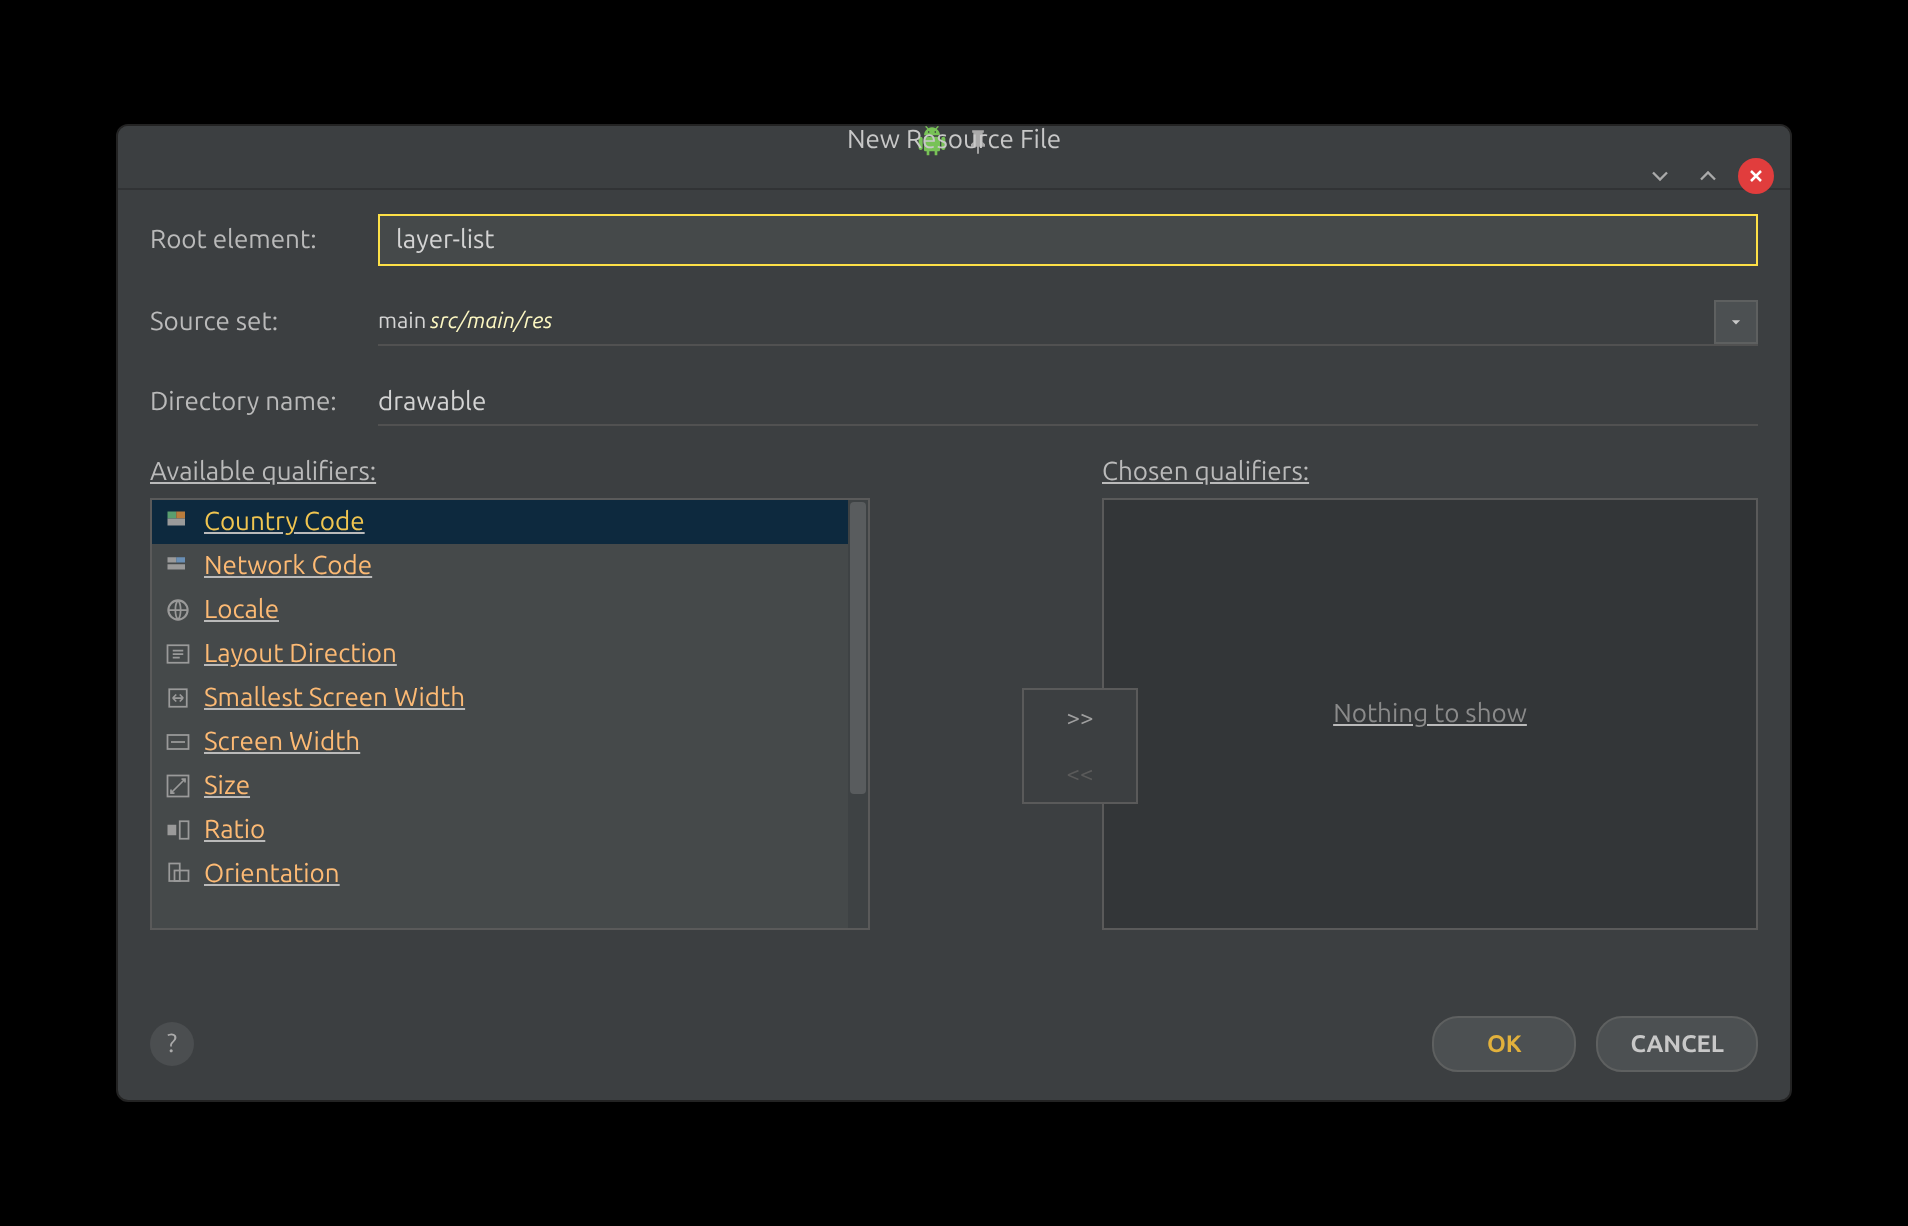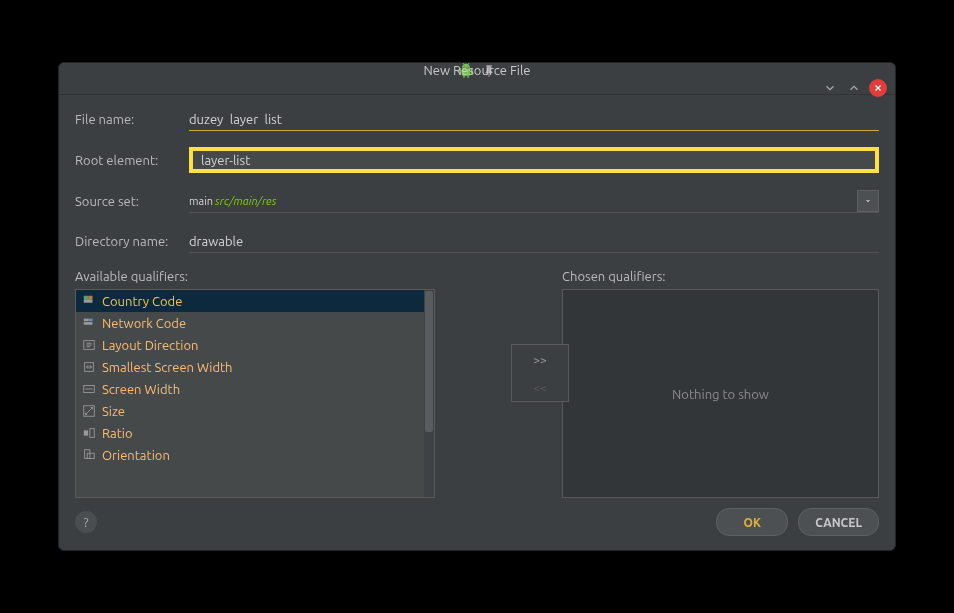--- a/index.html
+++ b/index.html
@@ -89,21 +89,21 @@
       margin-bottom: 16px;
     }
     .form-label {
       width: 114px;
       color: #bababa;
       font-size: 13px;
     }
     .form-input {
       flex: 1;
       background: #45494a;
-      border: 4px solid #fde047;
+      border: 1px solid #fde047;
       color: #d4d4d4;
       padding: 4px 8px;
       font-size: 13px;
       font-family: inherit;
       outline: none;
       height: 26px;
     }
     .form-input.underlined {
       background: transparent;
       border: none;
@@ -123,21 +123,21 @@
       border: none;
       border-bottom: 1px solid #515151;
       color: #d4d4d4;
       padding: 4px 0;
       font-size: 11px;
       height: 24px;
       display: flex;
       align-items: center;
     }
     .dropdown-value .hint {
-      color: #84cc16;
+      color: #fef9c3;
       margin-left: 2px;
       font-style: italic;
     }
     .dropdown-arrow {
       position: absolute;
       right: 0;
       width: 22px;
       height: 22px;
       background: #4c5052;
       border: 1px solid #5e6060;
@@ -148,23 +148,24 @@
     }
     .directory-row .form-input {
       background: transparent;
       border: none;
       border-bottom: 1px solid #515151;
       padding-left: 0;
       height: 24px;
     }
     .qualifiers-section {
       display: flex;
-      gap: 11px;
+      gap: 0;
       flex: 1;
       min-height: 0;
+      text-decoration: underline;
     }
     .qualifiers-col {
       display: flex;
       flex-direction: column;
     }
     .qualifiers-col.left { width: 360px; }
     .qualifiers-col.right { flex: 1; margin-left: 116px; }
     .qualifiers-col-header {
       color: #bababa;
       font-size: 13px;
@@ -322,24 +323,20 @@
       </span>
       <span class="close-btn">
         <svg viewBox="0 0 24 24">
               <path stroke="#fff" stroke-width="3" d="M6 6l12 12M18 6L6 18"></path>
             </svg>
       </span>
     </div>
   </div>
 
   <div class="content">
-    <div class="form-row">
-      <div class="form-label">File name:</div>
-      <input class="form-input underlined" value="duzey_layer_list" style="">
-    </div>
 
     <div class="form-row">
       <div class="form-label">Root element:</div>
       <input class="form-input" value="layer-list" style="">
     </div>
 
     <div class="form-row">
       <div class="form-label">Source set:</div>
       <div class="dropdown-row">
         <div class="dropdown-value">
@@ -379,20 +376,29 @@
                     <rect x="2" y="3" width="5" height="3" fill="#9a9a9a"></rect>
                     <rect x="7" y="3" width="5" height="3" fill="#6a8fb5"></rect>
                     <rect x="2" y="7" width="10" height="3" fill="#9a9a9a"></rect>
                   </svg>
                 </span>
             <span>Network Code</span>
           </div>
           <div class="qualifier-item">
             <span class="qualifier-icon">
                   <svg viewBox="0 0 16 16">
+                    <circle cx="8" cy="8" r="5.5" fill="none" stroke="#9a9a9a" stroke-width="1.2"></circle>
+                    <path d="M2.5 8h11M8 2.5c2 2 2 9 0 11M8 2.5c-2 2-2 9 0 11" stroke="#9a9a9a" stroke-width="1" fill="none"></path>
+                  </svg>
+                </span>
+            <span>Locale</span>
+          </div>
+          <div class="qualifier-item">
+            <span class="qualifier-icon">
+                  <svg viewBox="0 0 16 16">
                     <rect x="2" y="3" width="12" height="10" fill="none" stroke="#9a9a9a"></rect>
                     <path d="M5 6h6M5 8h6M5 10h4" stroke="#9a9a9a"></path>
                   </svg>
                 </span>
             <span>Layout Direction</span>
           </div>
           <div class="qualifier-item">
             <span class="qualifier-icon">
                   <svg viewBox="0 0 16 16">
                     <rect x="3" y="3" width="10" height="10" fill="none" stroke="#9a9a9a"></rect>

